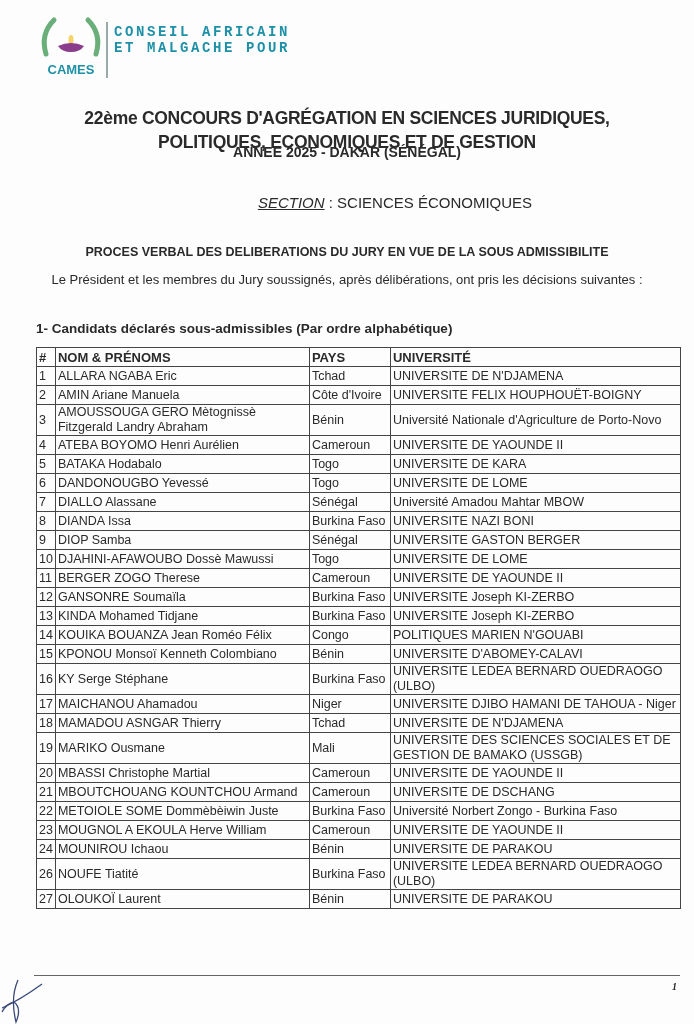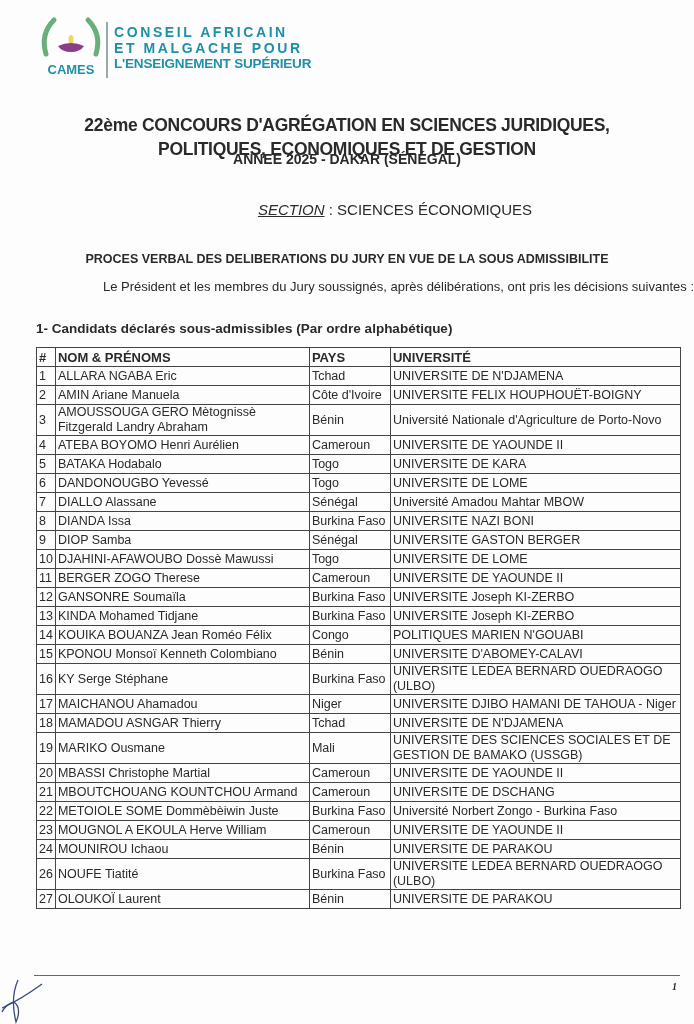--- a/index.html
+++ b/index.html
@@ -2,30 +2,30 @@
 <html><head>
 <meta charset="utf-8">
 <style>
   html, body { margin: 0; padding: 0; }
   body {
     width: 694px; height: 1024px; background: #fdfdfd; position: relative; overflow: hidden;
     font-family: "DejaVu Sans", sans-serif; color: #2a2a2a;
   }
   .logo { position: absolute; left: 36px; top: 14px; width: 70px; height: 66px; }
   .logo-sep { position: absolute; left: 106px; top: 22px; width: 2px; height: 56px; background: #9aa; }
-  .org { position: absolute; left: 114px; top: 24px; color: #1e90a8; font-family: Liberation Sans, sans-serif; font-weight: bold; line-height: 16px; }
+  .org { position: absolute; left: 114px; top: 24px; color: #1e90a8; font-family: Liberation Mono, monospace; font-weight: bold; line-height: 16px; }
   .org .l1, .org .l2 { font-size: 14px; letter-spacing: 2.6px; }
   .org .l3 { font-size: 13.5px; letter-spacing: -0.2px; }
-  .center { position: absolute; left: 0; width: 694px; text-align: center; margin-top: 7px; }
+  .center { position: absolute; left: 0; width: 694px; text-align: center; }
   .t1 { top: 106px; font-size: 17.5px; font-weight: bold; letter-spacing: -0.3px; line-height: 24px; font-family: "Liberation Sans", sans-serif; }
   .t2 { top: 144px; font-size: 14px; font-weight: bold; font-family: "Liberation Sans", sans-serif; }
   .t3 { top: 194px; font-size: 15px; font-family: "Liberation Sans", sans-serif; padding-left: 48px; }
   .t3 .u { font-style: italic; text-decoration: underline; }
   .t4 { top: 245px; font-size: 12.5px; font-weight: bold; font-family: "Liberation Sans", sans-serif; }
-  .t5 { top: 272px; font-size: 13px; font-family: "Liberation Sans", sans-serif; text-align: right; }
+  .t5 { top: 272px; font-size: 13px; font-family: "Liberation Sans", sans-serif; }
   .sec { position: absolute; left: 36px; top: 321px; font-size: 13.5px; font-weight: bold; font-family: "Liberation Sans", sans-serif; }
   table { position: absolute; left: 36px; top: 347px; width: 645px; border-collapse: collapse; font-family: "Liberation Sans", sans-serif; font-size: 12.5px; }
   td, th { border: 1px solid #444; padding: 0 2px; text-align: left; vertical-align: middle; line-height: 15px; height: 18px; }
   th { font-weight: bold; font-size: 13px; }
   col.c0 { width: 18px; } col.c1 { width: 254px; } col.c2 { width: 81px; } col.c3 { width: auto; }
   .foot-line { position: absolute; left: 34px; top: 975px; width: 646px; height: 1px; background: #666; }
   .page-no { position: absolute; left: 672px; top: 981px; font-size: 10px; font-weight: bold; font-style: italic; font-family: "Liberation Serif", serif; }
   .sig { position: absolute; left: 0; top: 978px; width: 50px; height: 46px; }
 </style>
 </head>
@@ -35,21 +35,20 @@
   <path d="M10 40 Q4 20 18 6" stroke="#6aae7a" stroke-width="5" fill="none" stroke-linecap="round"></path>
   <path d="M60 40 Q66 20 52 6" stroke="#6aae7a" stroke-width="5" fill="none" stroke-linecap="round"></path>
   <ellipse cx="35" cy="26" rx="2.5" ry="5" fill="#f3d36a"></ellipse>
   <path d="M22 32 Q35 26 48 32 Q44 38 35 38 Q26 38 22 32 Z" fill="#8a3d8a"></path>
   <text x="35" y="60" text-anchor="middle" font-family="Liberation Sans, sans-serif" font-weight="bold" font-size="13" fill="#1e90a8" transform="rotate(0)">CAMES</text>
 </svg>
 <div class="logo-sep"></div>
 <div class="org">
   <div class="l1">CONSEIL AFRICAIN</div>
   <div class="l2">ET MALGACHE POUR</div>
-  <div class="l3">L'ENSEIGNEMENT SUPÉRIEUR</div>
 </div>
 
 <div class="center t1">
   <div>22ème CONCOURS D'AGRÉGATION EN SCIENCES JURIDIQUES,</div>
   <div>POLITIQUES, ECONOMIQUES ET DE GESTION</div>
 </div>
 <div class="center t2">ANNEE 2025 - DAKAR (SÉNÉGAL)</div>
 <div class="center t3"><span class="u">SECTION</span><span style="white-space:pre"> : </span><span>SCIENCES ÉCONOMIQUES</span></div>
 
 <div class="center t4">PROCES VERBAL DES DELIBERATIONS DU JURY EN VUE DE LA SOUS ADMISSIBILITE</div>

